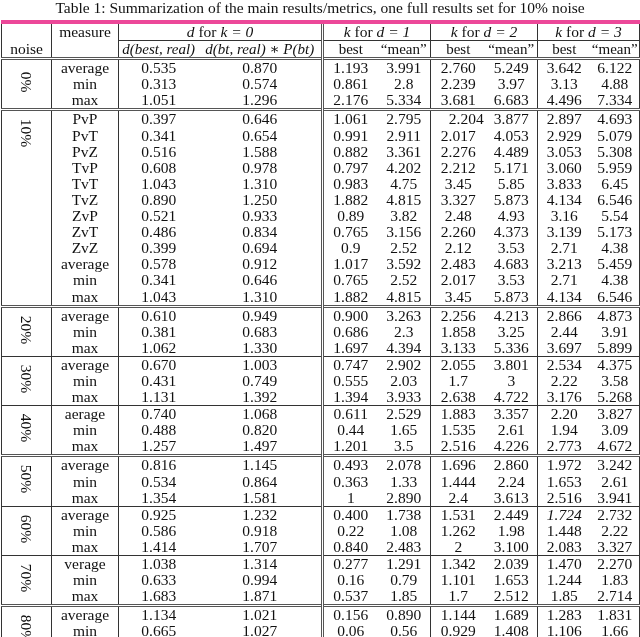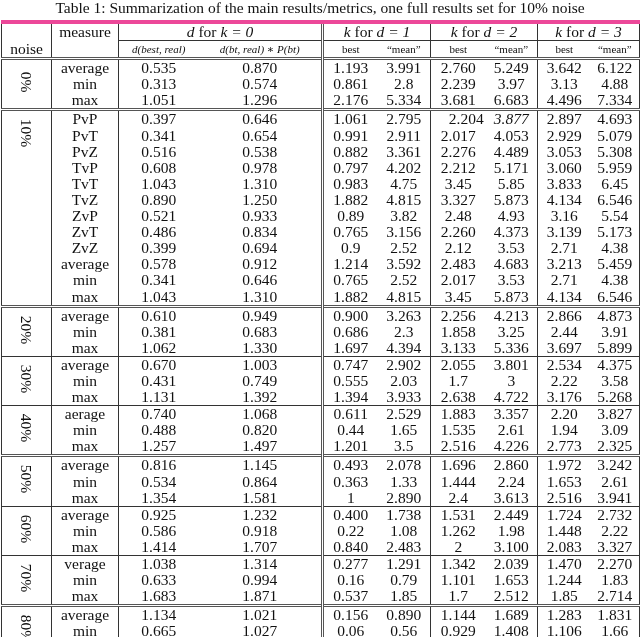--- a/index.html
+++ b/index.html
@@ -4,21 +4,21 @@
   <style>
     html, body { margin: 0; padding: 0; background: #ffffff; }
     body { width: 640px; height: 637px; overflow: hidden; font-family: "Liberation Serif", "DejaVu Serif", serif; color: #111; }
     .caption { text-align: center; font-size: 15.5px; height: 18px; line-height: 16px; margin-top: 0px; white-space: nowrap; }
     table { border-collapse: collapse; margin-left: 1px; margin-top: 2px; width: 638px; table-layout: fixed; }
     td, th { padding: 0; text-align: center; font-weight: normal; font-size: 15.5px; line-height: 16.1px; height: 16.1px; white-space: nowrap; overflow: hidden; }
     .b-l { border-left: 1px solid #333; }
     .b-l2 { border-left: 3px double #555; margin-top: 38px; }
     .b-r { border-right: 1px solid #333; }
     .b-t { border-top: 1px solid #333; }
-    .small { font-size: 11px; }
+    .small { font-size: 15px; }
     .math { font-style: italic; }
     .noise-cell { vertical-align: top; position: relative; }
     .rot { display: inline-block; transform: rotate(90deg); transform-origin: center; margin-top: 14px; font-size: 15.5px; }
   </style>
 </head>
 <body>
 
 <div class="caption">Table 1: Summarization of the main results/metrics, one full results set for 10% noise</div>
 
 <table>
@@ -92,39 +92,39 @@
         <td class="b-r">7.334</td>
       </tr>
       <tr>
         <td class="b-l noise-cell" rowspan="12" style="border-top: 3px double rgb(85, 85, 85);"><span class="rot">10%</span></td>
         <td class="b-l" style="border-top: 3px double rgb(85, 85, 85); text-align: center;">PvP</td>
         <td class="b-l" style="border-top: 3px double rgb(85, 85, 85);">0.397</td>
         <td style="border-top: 3px double rgb(85, 85, 85);">0.646</td>
         <td class="b-l2" style="border-top: 3px double rgb(85, 85, 85);">1.061</td>
         <td style="border-top: 3px double rgb(85, 85, 85);">2.795</td>
         <td class="b-l" style="border-top: 3px double rgb(85, 85, 85); padding-left: 16px;">2.204</td>
-        <td style="border-top: 3px double rgb(85, 85, 85); font-style: italic;">3.877</td>
+        <td style="border-top: 3px double rgb(85, 85, 85);">3.877</td>
         <td class="b-l" style="border-top: 3px double rgb(85, 85, 85);">2.897</td>
         <td class="b-r" style="border-top: 3px double rgb(85, 85, 85);">4.693</td>
       </tr>
       <tr>
         <td class="b-l">PvT</td>
         <td class="b-l">0.341</td>
         <td>0.654</td>
         <td class="b-l2">0.991</td>
         <td>2.911</td>
         <td class="b-l">2.017</td>
         <td>4.053</td>
         <td class="b-l">2.929</td>
         <td class="b-r">5.079</td>
       </tr>
       <tr>
         <td class="b-l">PvZ</td>
         <td class="b-l">0.516</td>
-        <td>0.538</td>
+        <td>1.588</td>
         <td class="b-l2">0.882</td>
         <td>3.361</td>
         <td class="b-l">2.276</td>
         <td>4.489</td>
         <td class="b-l">3.053</td>
         <td class="b-r">5.308</td>
       </tr>
       <tr>
         <td class="b-l">TvP</td>
         <td class="b-l">0.608</td>
@@ -188,21 +188,21 @@
         <td>2.52</td>
         <td class="b-l">2.12</td>
         <td>3.53</td>
         <td class="b-l">2.71</td>
         <td class="b-r">4.38</td>
       </tr>
       <tr>
         <td class="b-l">average</td>
         <td class="b-l">0.578</td>
         <td>0.912</td>
-        <td class="b-l2">1.214</td>
+        <td class="b-l2">1.017</td>
         <td>3.592</td>
         <td class="b-l">2.483</td>
         <td>4.683</td>
         <td class="b-l">3.213</td>
         <td class="b-r">5.459</td>
       </tr>
       <tr>
         <td class="b-l">min</td>
         <td class="b-l">0.341</td>
         <td>0.646</td>
@@ -317,21 +317,21 @@
       </tr>
       <tr>
         <td class="b-l">max</td>
         <td class="b-l">1.257</td>
         <td>1.497</td>
         <td class="b-l2">1.201</td>
         <td>3.5</td>
         <td class="b-l">2.516</td>
         <td>4.226</td>
         <td class="b-l">2.773</td>
-        <td class="b-r">2.325</td>
+        <td class="b-r">4.672</td>
       </tr>
       <tr>
         <td class="b-l noise-cell" rowspan="3" style="border-top: 3px double rgb(85, 85, 85);"><span class="rot">50%</span></td>
         <td class="b-l" style="border-top: 3px double rgb(85, 85, 85);">average</td>
         <td class="b-l" style="border-top: 3px double rgb(85, 85, 85);">0.816</td>
         <td style="border-top: 3px double rgb(85, 85, 85);">1.145</td>
         <td class="b-l2" style="border-top: 3px double rgb(85, 85, 85);">0.493</td>
         <td style="border-top: 3px double rgb(85, 85, 85);">2.078</td>
         <td class="b-l" style="border-top: 3px double rgb(85, 85, 85);">1.696</td>
         <td style="border-top: 3px double rgb(85, 85, 85);">2.860</td>
@@ -362,21 +362,21 @@
       </tr>
       <tr>
         <td class="b-l noise-cell" rowspan="3" style="border-top: 1px solid rgb(51, 51, 51);"><span class="rot">60%</span></td>
         <td class="b-l" style="border-top: 1px solid rgb(51, 51, 51);">average</td>
         <td class="b-l" style="border-top: 1px solid rgb(51, 51, 51);">0.925</td>
         <td style="border-top: 1px solid rgb(51, 51, 51);">1.232</td>
         <td class="b-l2" style="border-top: 1px solid rgb(51, 51, 51);">0.400</td>
         <td style="border-top: 1px solid rgb(51, 51, 51);">1.738</td>
         <td class="b-l" style="border-top: 1px solid rgb(51, 51, 51);">1.531</td>
         <td style="border-top: 1px solid rgb(51, 51, 51);">2.449</td>
-        <td class="b-l" style="border-top: 1px solid rgb(51, 51, 51);">1.724</td>
+        <td class="b-l" style="border-top: 1px solid rgb(51, 51, 51); font-style: italic;">1.724</td>
         <td class="b-r" style="border-top: 1px solid rgb(51, 51, 51);">2.732</td>
       </tr>
       <tr>
         <td class="b-l">min</td>
         <td class="b-l">0.586</td>
         <td>0.918</td>
         <td class="b-l2">0.22</td>
         <td>1.08</td>
         <td class="b-l">1.262</td>
         <td>1.98</td>

